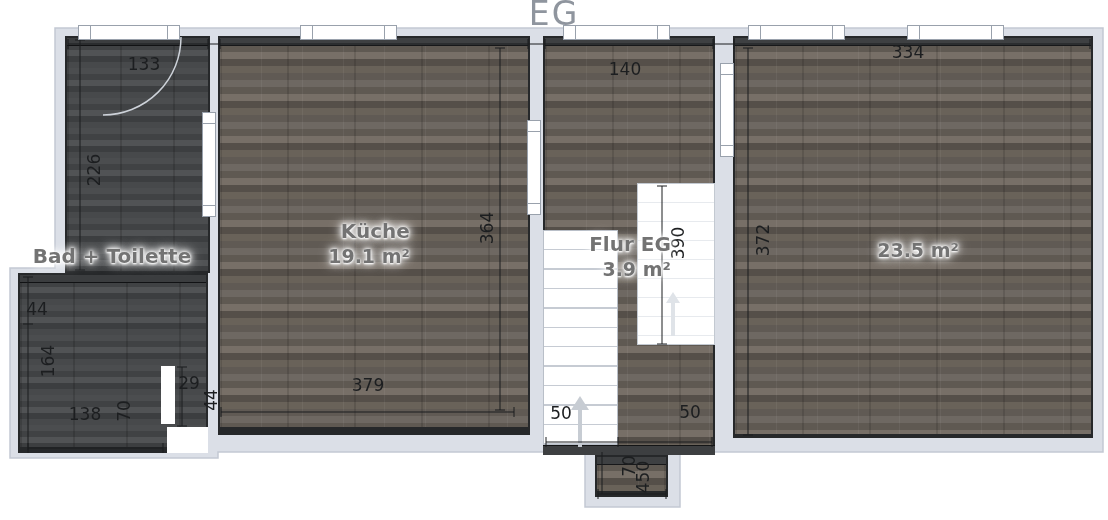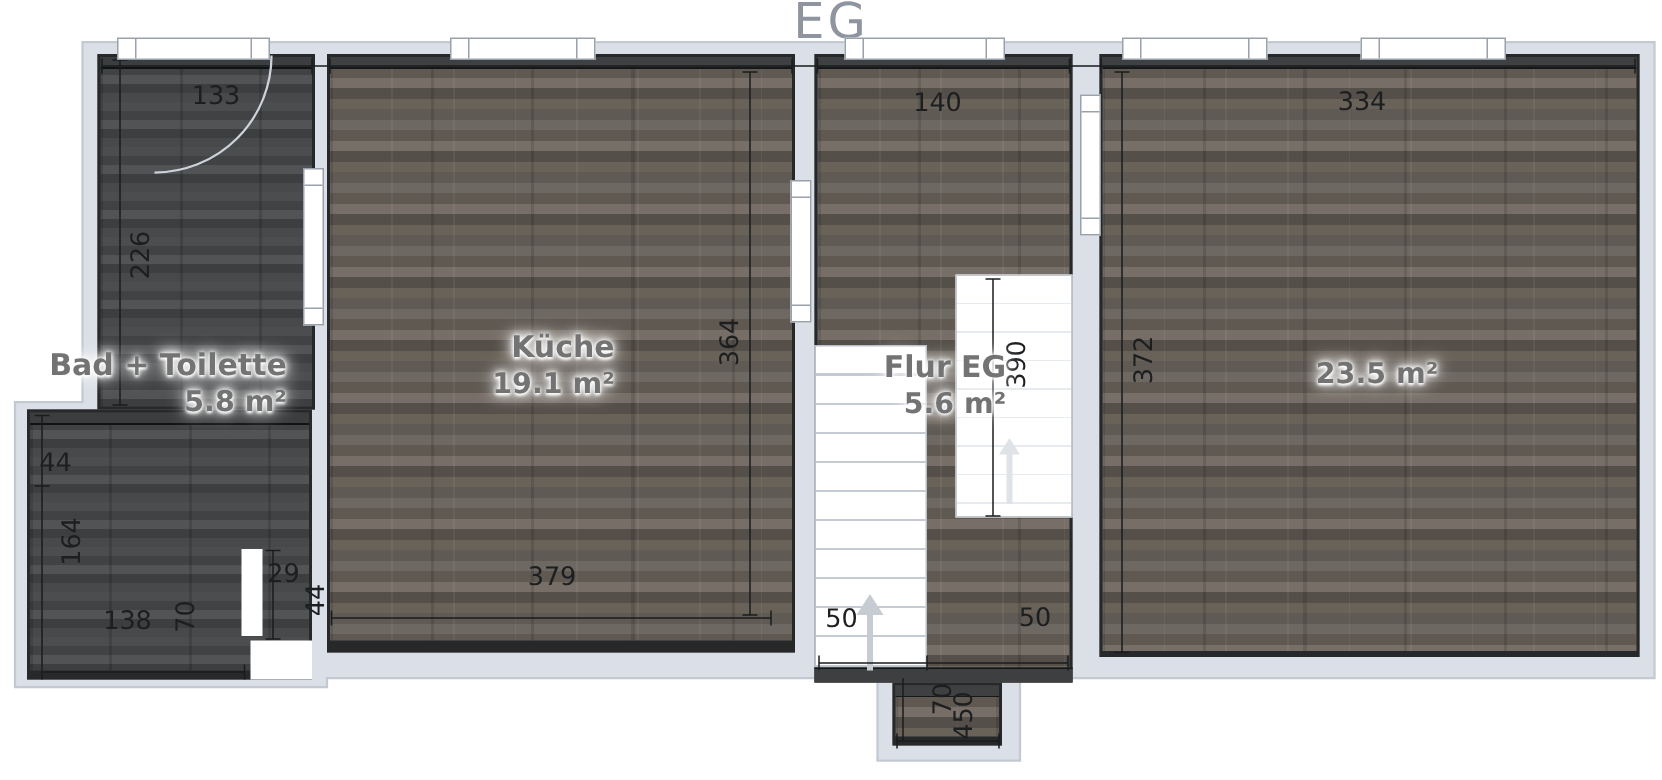--- a/index.html
+++ b/index.html
@@ -105,34 +105,33 @@
   <span class="lbl" style="left:189px;top:383px">29</span>
   <span class="lbl v" style="left:211px;top:400px">44</span>
   <span class="lbl" style="left:368px;top:385px">379</span>
   <span class="lbl v" style="left:487px;top:228px">364</span>
   <span class="lbl" style="left:625px;top:69px">140</span>
   <span class="lbl v" style="left:678px;top:243px">390</span>
   <span class="lbl" style="left:561px;top:413px">50</span>
   <span class="lbl" style="left:690px;top:412px">50</span>
   <span class="lbl v" style="left:629px;top:466px">70</span>
   <span class="lbl v" style="left:643px;top:477px">450</span>
-  <span class="lbl" style="left:908px;top:68px">334</span>
+  <span class="lbl" style="left:908px;top:52px">334</span>
   <span class="lbl v" style="left:763px;top:240px">372</span>
 
   <div class="room-label" style="left:112px;top:256px">
     <span class="rname">Bad + Toilette</span>
-    <span class="rarea">5.8 m²</span>
   </div>
   <div class="room-label" style="left:369px;top:244px">
     <span class="rname">Küche</span>
     <span class="rarea">19.1 m²</span>
   </div>
   <div class="room-label" style="left:630px;top:257px">
     <span class="rname">Flur EG</span>
-    <span class="rarea">5.6 m²</span>
+    <span class="rarea">3.9 m²</span>
   </div>
   <div class="room-label" style="left:918px;top:250px">
     <span class="rarea">23.5 m²</span>
   </div>
 
   <div class="window" style="left:78px;top:25px;width:102px;height:15px">
       <i class="t1"></i>
       <i class="t2"></i>
     </div>
   <div class="window" style="left:300px;top:25px;width:97px;height:15px">

